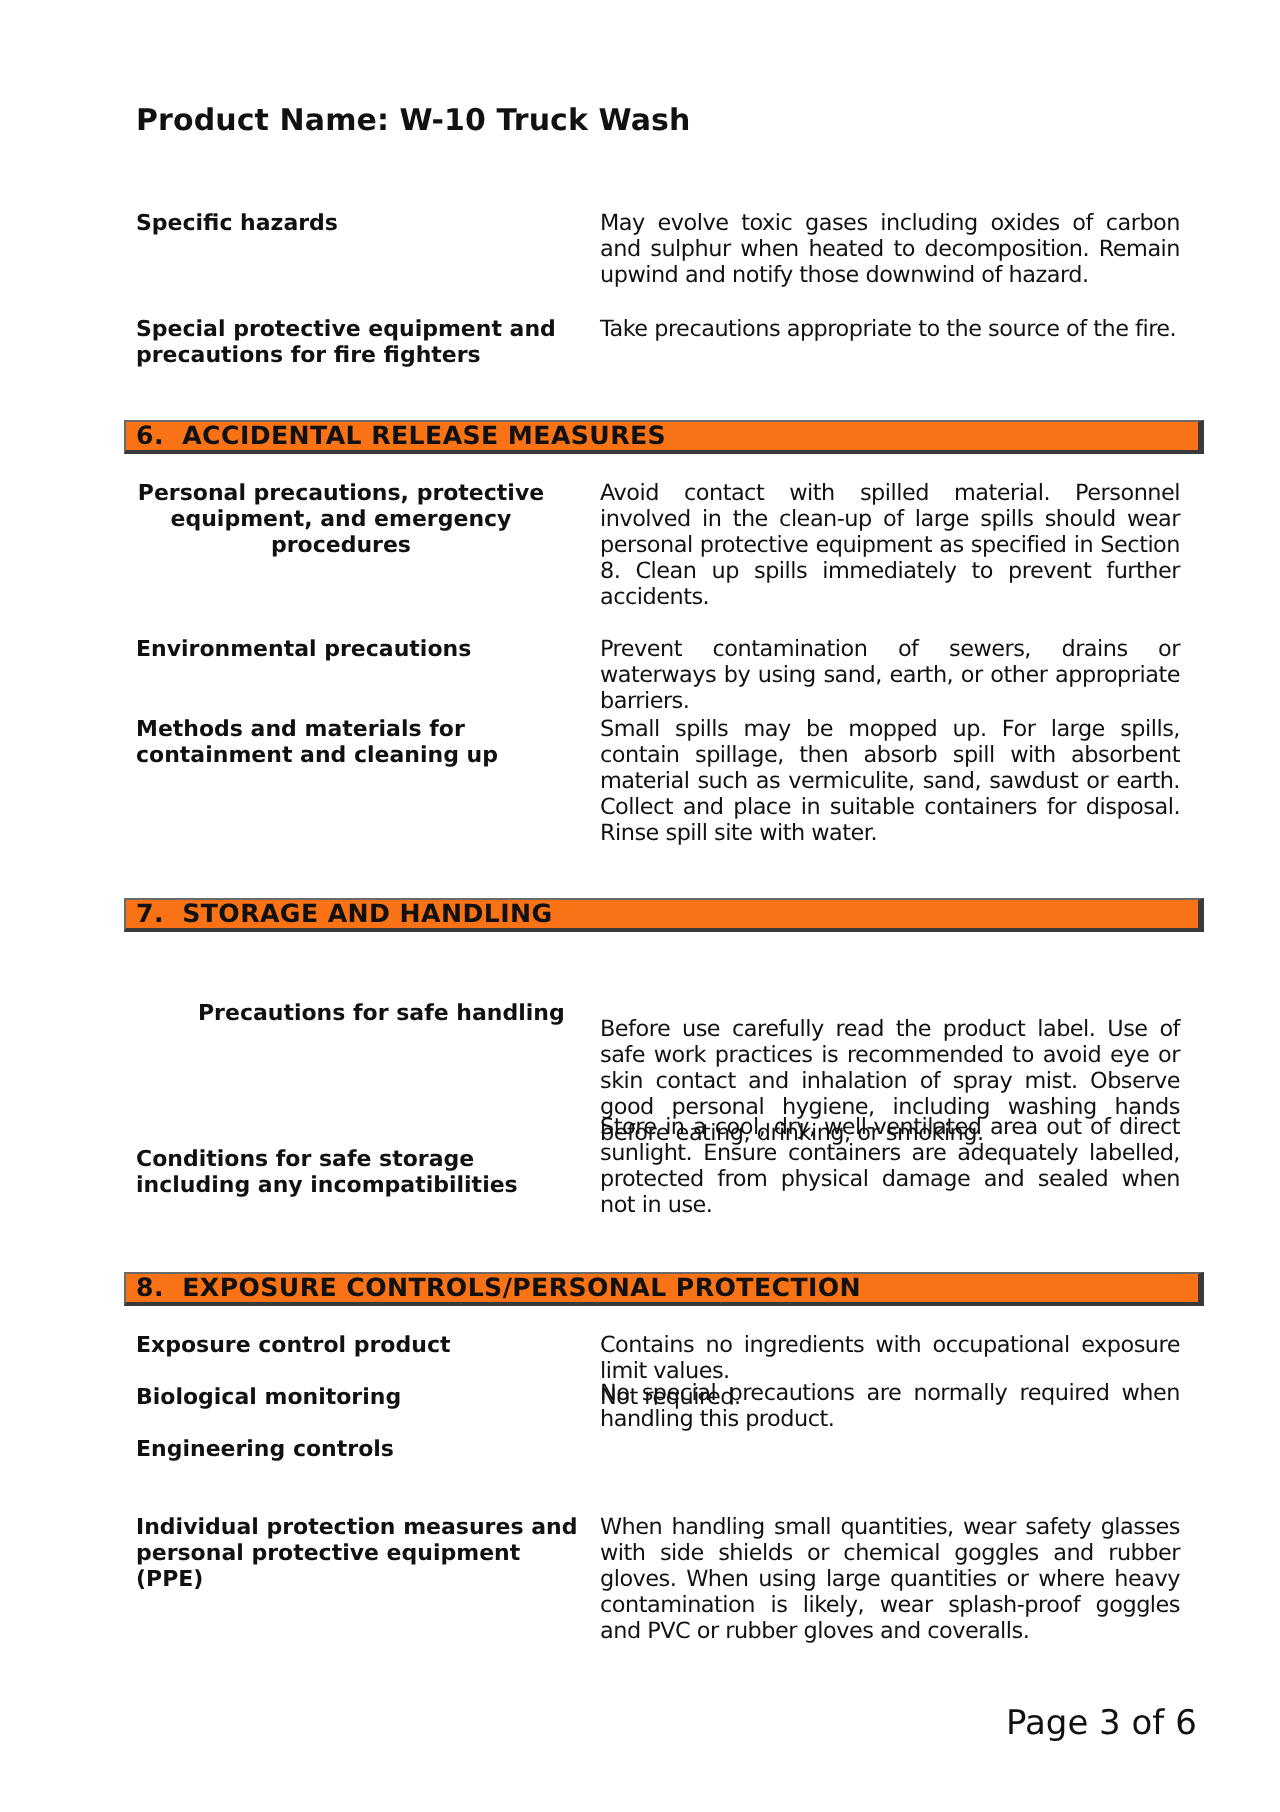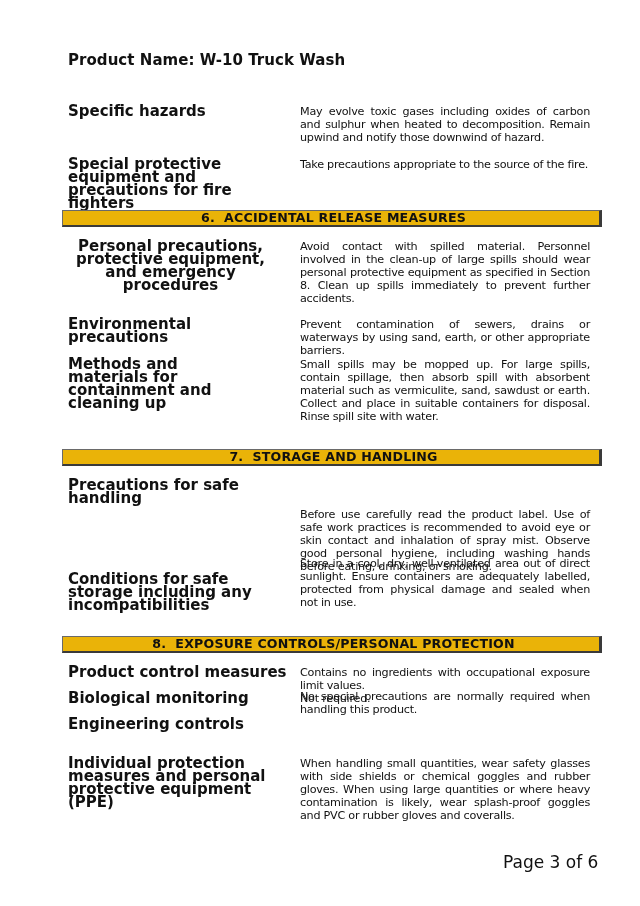--- a/index.html
+++ b/index.html
@@ -7,37 +7,36 @@
     width: 640px; height: 906px; position: relative; overflow: hidden;
     font-family: "DejaVu Sans", "Liberation Sans", sans-serif;
     color: #111111;
   }
   .abs { position: absolute; }
   .product-name {
     left: 68px; top: 51px; font-size: 15px; font-weight: bold; letter-spacing: 0.05px;
   }
   .label {
     position: absolute; left: 68px; width: 225px;
-    font-size: 15px; font-weight: bold; line-height: 13px;
+    font-size: 11px; font-weight: bold; line-height: 13px;
   }
   .value {
     position: absolute; left: 300px; width: 290px;
     font-size: 11.2px; line-height: 13px; text-align: justify;
     font-family: "DejaVu Sans", "Liberation Sans", sans-serif;
     letter-spacing: -0.25px;
   }
   .section-bar {
     position: absolute; left: 62px; width: 531px; height: 14px;
-    background: #eab308;
+    background: #f97316;
     border-top: 1px solid #6a6a6a; border-left: 1px solid #6a6a6a;
     border-right: 3px solid #3a3a3a; border-bottom: 2px solid #3a3a3a;
     font-size: 12.6px; font-weight: bold; line-height: 14px;
     padding-left: 5px; box-sizing: content-box;
     letter-spacing: 0.2px;
-    text-align: center;
   }
   .section-bar span { white-space: pre; }
   .footer {
     position: absolute; left: 503px; top: 852px; font-size: 17px;
   }
 </style>
 </head>
 <body>
 
 <div>
@@ -61,31 +60,31 @@
     <div class="label" style="top:318px;">Environmental precautions</div>
     <div class="value" style="top:318px;">Prevent contamination of sewers, drains or waterways by using sand, earth, or other appropriate barriers.</div>
 
     <div class="label" style="top:358px; width:190px;">Methods and materials for containment and cleaning up</div>
     <div class="value" style="top:358px;">Small spills may be mopped up.  For large spills, contain spillage, then absorb spill with absorbent material such as vermiculite, sand, sawdust or earth. Collect and place in suitable containers for disposal. Rinse spill site with water.</div>
   </div>
 
   <div>
     <div class="section-bar" style="top:449px;"><span>7.  STORAGE AND HANDLING</span></div>
 
-    <div class="label" style="top:479px;">Precautions for safe handling</div>
+    <div class="label" style="top:500px;margin-left:31px;">Precautions for safe handling</div>
     <div class="value" style="top:492px;margin-top:16px;">Before use carefully read the product label. Use of safe work practices is recommended to avoid eye or skin contact and inhalation of spray mist. Observe good personal hygiene, including washing hands before eating, drinking, or smoking.</div>
 
     <div class="label" style="top:573px; width:200px;">Conditions for safe storage including any incompatibilities</div>
     <div class="value" style="top:557px;">Store in a cool, dry, well-ventilated area out of direct sunlight. Ensure containers are adequately labelled, protected from physical damage and sealed when not in use.</div>
   </div>
 
   <div>
     <div class="section-bar" style="top:636px;"><span>8.  EXPOSURE CONTROLS/PERSONAL PROTECTION</span></div>
 
-    <div class="label" style="top:666px;">Product control measures</div>
+    <div class="label" style="top:666px;">Exposure control product</div>
     <div class="value" style="top:666px;">Contains no ingredients with occupational exposure limit values.</div>
 
     <div class="label" style="top:692px;">Biological monitoring</div>
     <div class="value" style="top:692px;">Not required.</div>
 
     <div class="label" style="top:718px;">Engineering controls</div>
     <div class="value" style="top:690px;">No special precautions are normally required when handling this product.</div>
 
     <div class="label" style="top:757px; width:222px;">Individual protection measures and personal protective equipment (PPE)</div>
     <div class="value" style="top:757px;">When handling small quantities, wear safety glasses with side shields or chemical goggles and rubber gloves.  When using large quantities or where heavy contamination is likely, wear splash-proof goggles and PVC or rubber gloves and coveralls.</div>

